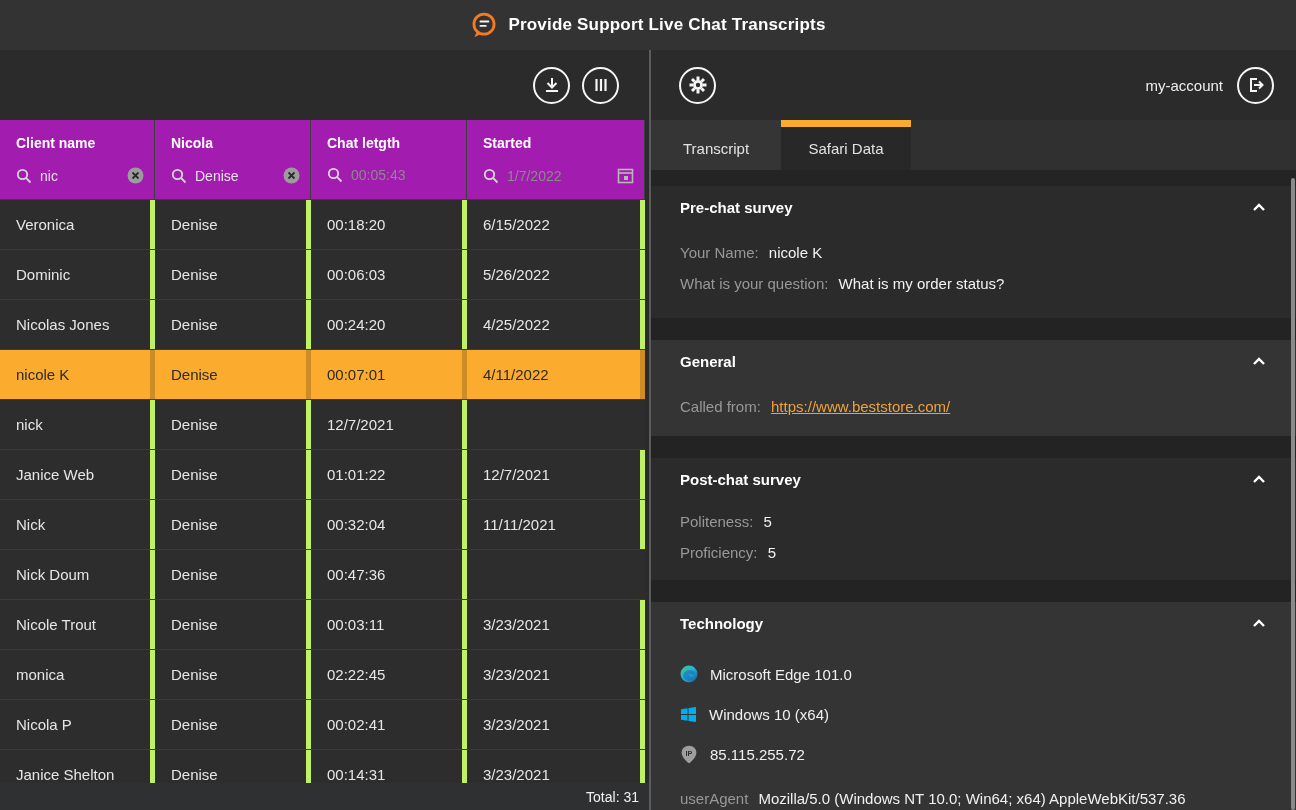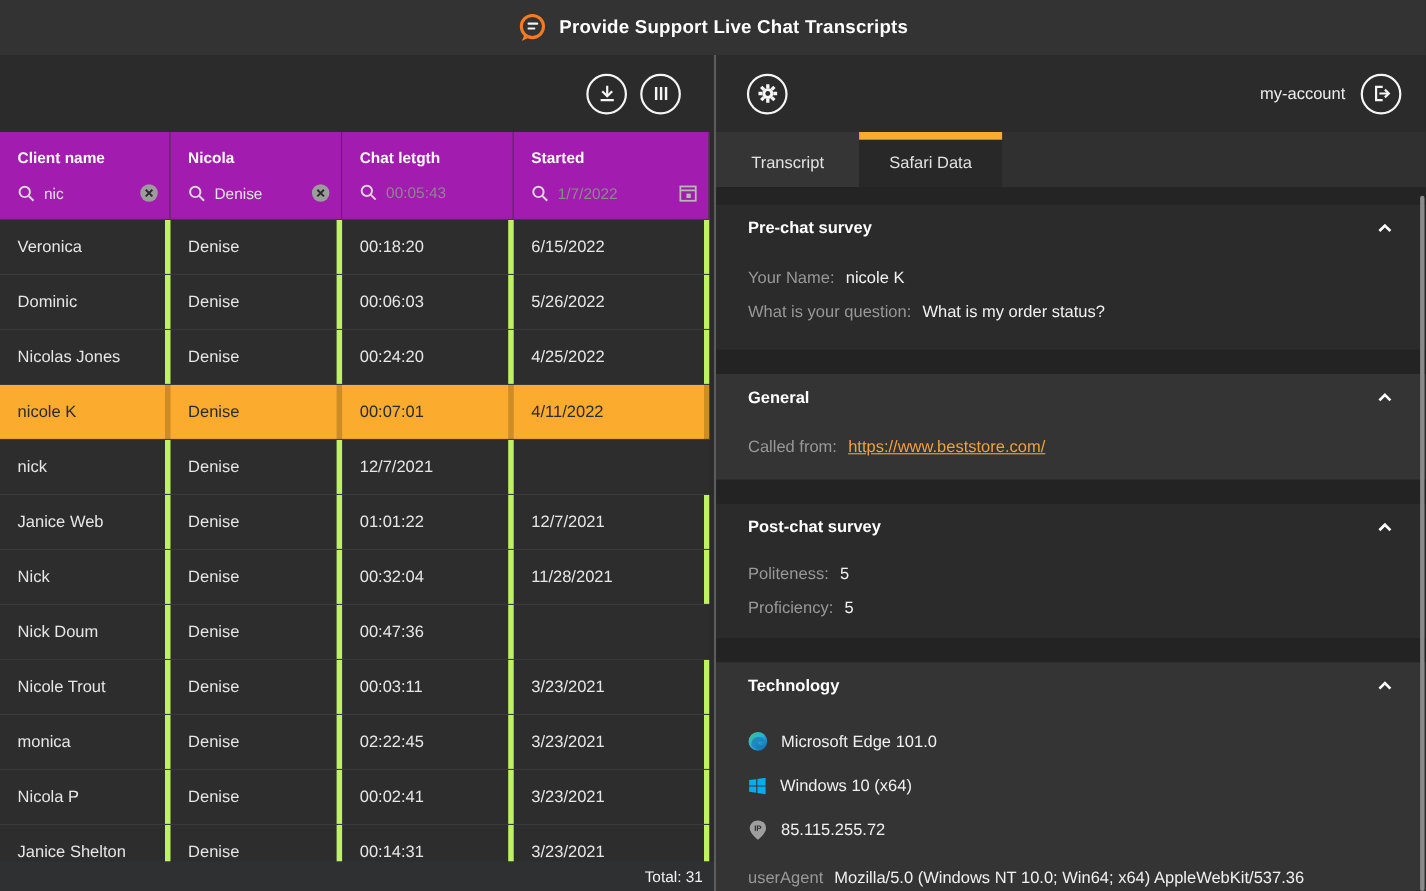--- a/index.html
+++ b/index.html
@@ -210,21 +210,21 @@
     <div class="tr">
       <div class="td">Janice Web</div>
         <div class="td">Denise</div>
         <div class="td">01:01:22</div>
         <div class="td">12/7/2021</div>
     </div>
     <div class="tr">
       <div class="td">Nick</div>
         <div class="td">Denise</div>
         <div class="td">00:32:04</div>
-        <div class="td">11/28/2021</div>
+        <div class="td">11/11/2021</div>
     </div>
     <div class="tr">
       <div class="td">Nick Doum</div>
         <div class="td">Denise</div>
         <div class="td">00:47:36</div>
     </div>
     <div class="tr">
       <div class="td">Nicole Trout</div>
         <div class="td">Denise</div>
         <div class="td">00:03:11</div>

